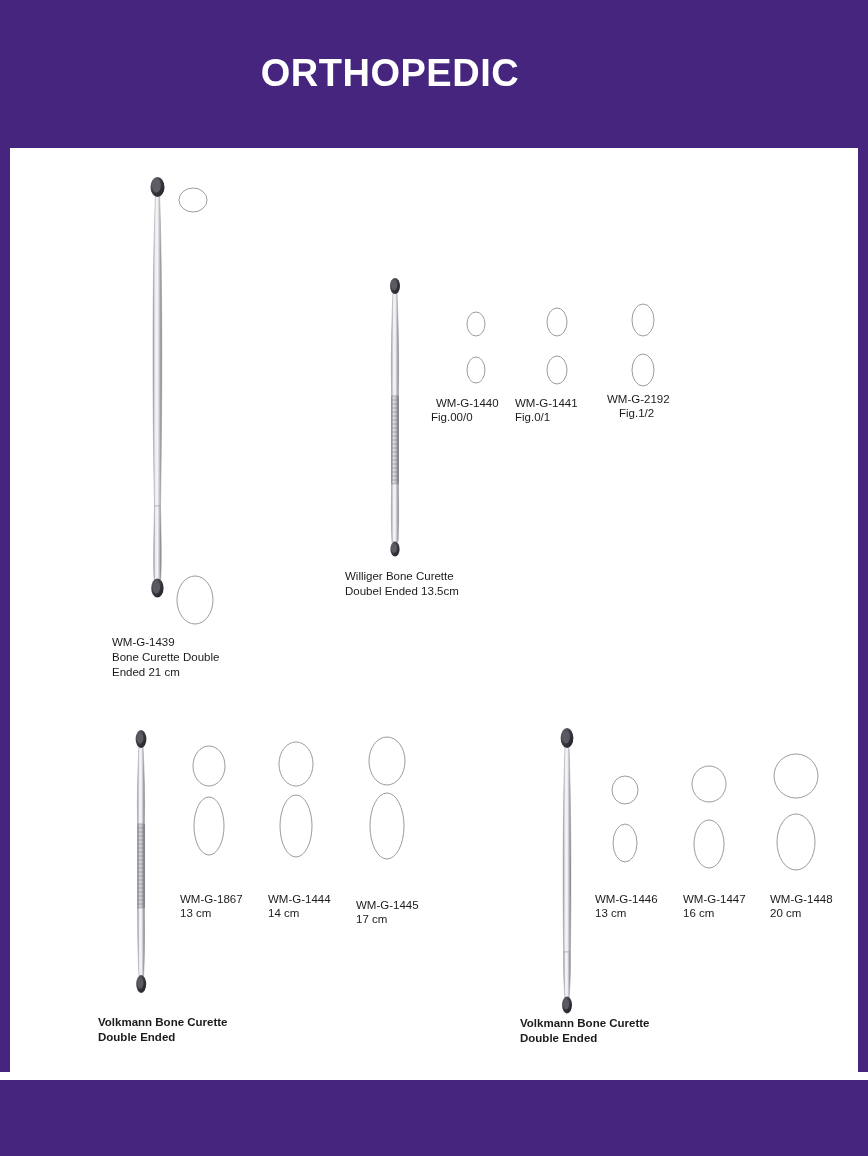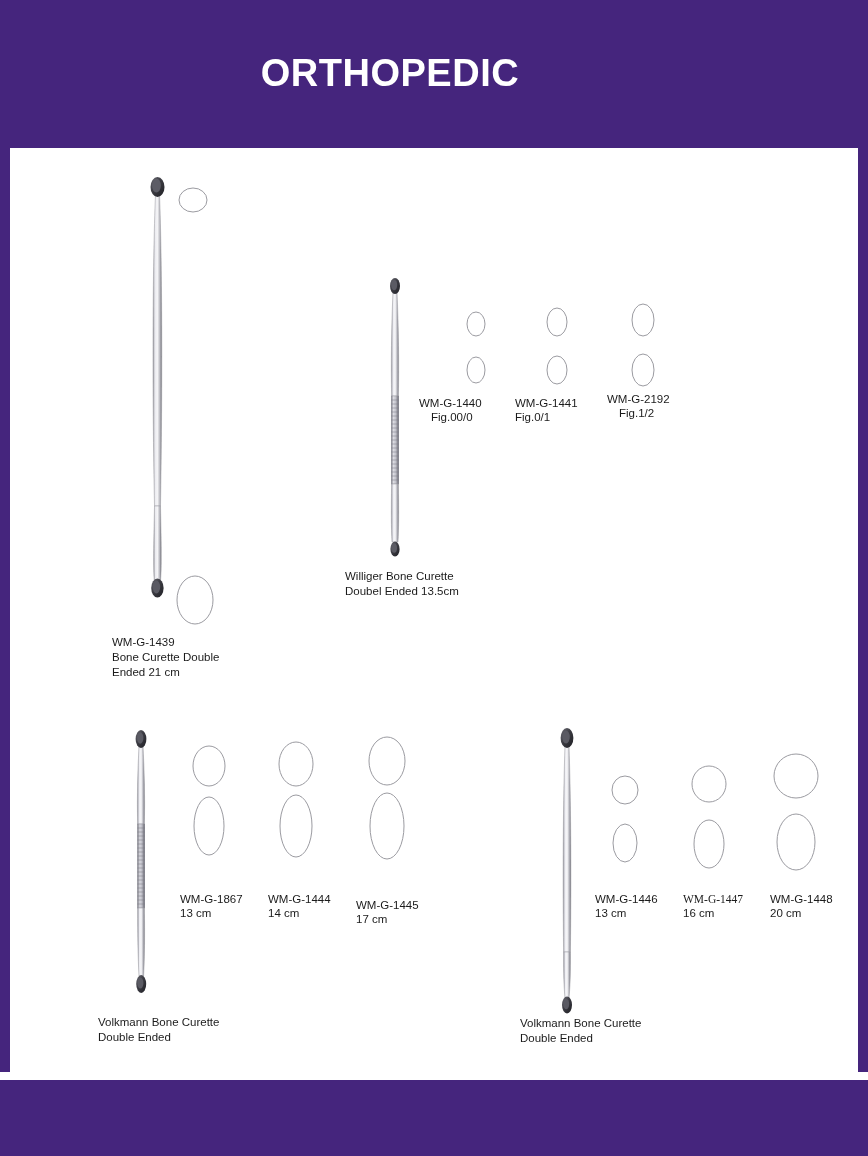--- a/index.html
+++ b/index.html
@@ -86,21 +86,21 @@
   
   .cap {
     position: absolute;
     font-size: 11.5px;
     color: #1b1b1b;
     line-height: 14.5px;
     white-space: pre-line;
     font-family: "Liberation Sans", sans-serif;
   }
   .cap.bold {
-    font-weight: normal;
+    font-weight: bold;
   }
   .code {
     position: absolute;
     font-size: 11.5px;
     color: #1b1b1b;
     line-height: 14.5px;
     white-space: pre-line;
     font-family: "Liberation Sans", sans-serif;
   }
   
@@ -241,21 +241,21 @@
         <ellipse cx="24" cy="68" rx="10" ry="14" fill="none" stroke="#9b9ba1" stroke-width="1"></ellipse>
       </svg>
     </div>
     <div class="tipshape" style="left:607px; top:150px;">
       <svg width="52" height="110" viewBox="0 0 52 110" xmlns="http://www.w3.org/2000/svg">
         <ellipse cx="26" cy="22" rx="11" ry="16" fill="none" stroke="#9b9ba1" stroke-width="1"></ellipse>
         <ellipse cx="26" cy="72" rx="11" ry="16" fill="none" stroke="#9b9ba1" stroke-width="1"></ellipse>
       </svg>
     </div>
 
-    <div class="code" style="left:409px; top:248px;">WM-G-1440</div>
+    <div class="code" style="left:426px; top:248px;">WM-G-1440</div>
     <div class="cap" style="left:421px; top:262px;">Fig.00/0</div>
 
     <div class="code" style="left:505px; top:248px;">WM-G-1441</div>
     <div class="cap" style="left:505px; top:262px;">Fig.0/1</div>
 
     <div class="code" style="left:597px; top:244px;">WM-G-2192</div>
     <div class="cap" style="left:597px; top:258px;margin-left:12px;">Fig.1/2</div>
 
     <div class="cap" style="left:335px; top:421px;">Williger Bone Curette
 Doubel Ended 13.5cm</div>
@@ -385,21 +385,21 @@
     <div class="tipshape" style="left:754px; top:600px;">
       <svg width="64" height="136" viewBox="0 0 64 136" xmlns="http://www.w3.org/2000/svg">
         <ellipse cx="32" cy="28" rx="22" ry="22" fill="none" stroke="#9b9ba1" stroke-width="1"></ellipse>
         <ellipse cx="32" cy="94" rx="19" ry="28" fill="none" stroke="#9b9ba1" stroke-width="1"></ellipse>
       </svg>
     </div>
 
     <div class="code" style="left:585px; top:744px;">WM-G-1446</div>
     <div class="cap" style="left:585px; top:758px;">13 cm</div>
 
-    <div class="code" style="left:673px; top:744px;font-family:Liberation Serif, serif;">WM-G-1447</div>
+    <div class="code" style="left:673px; top:744px;">WM-G-1447</div>
     <div class="cap" style="left:673px; top:758px;">16 cm</div>
 
     <div class="code" style="left:760px; top:744px;">WM-G-1448</div>
     <div class="cap" style="left:760px; top:758px;">20 cm</div>
 
     <div class="cap bold" style="left:510px; top:868px;">Volkmann Bone Curette
 Double Ended</div>
 
   </div>
 

